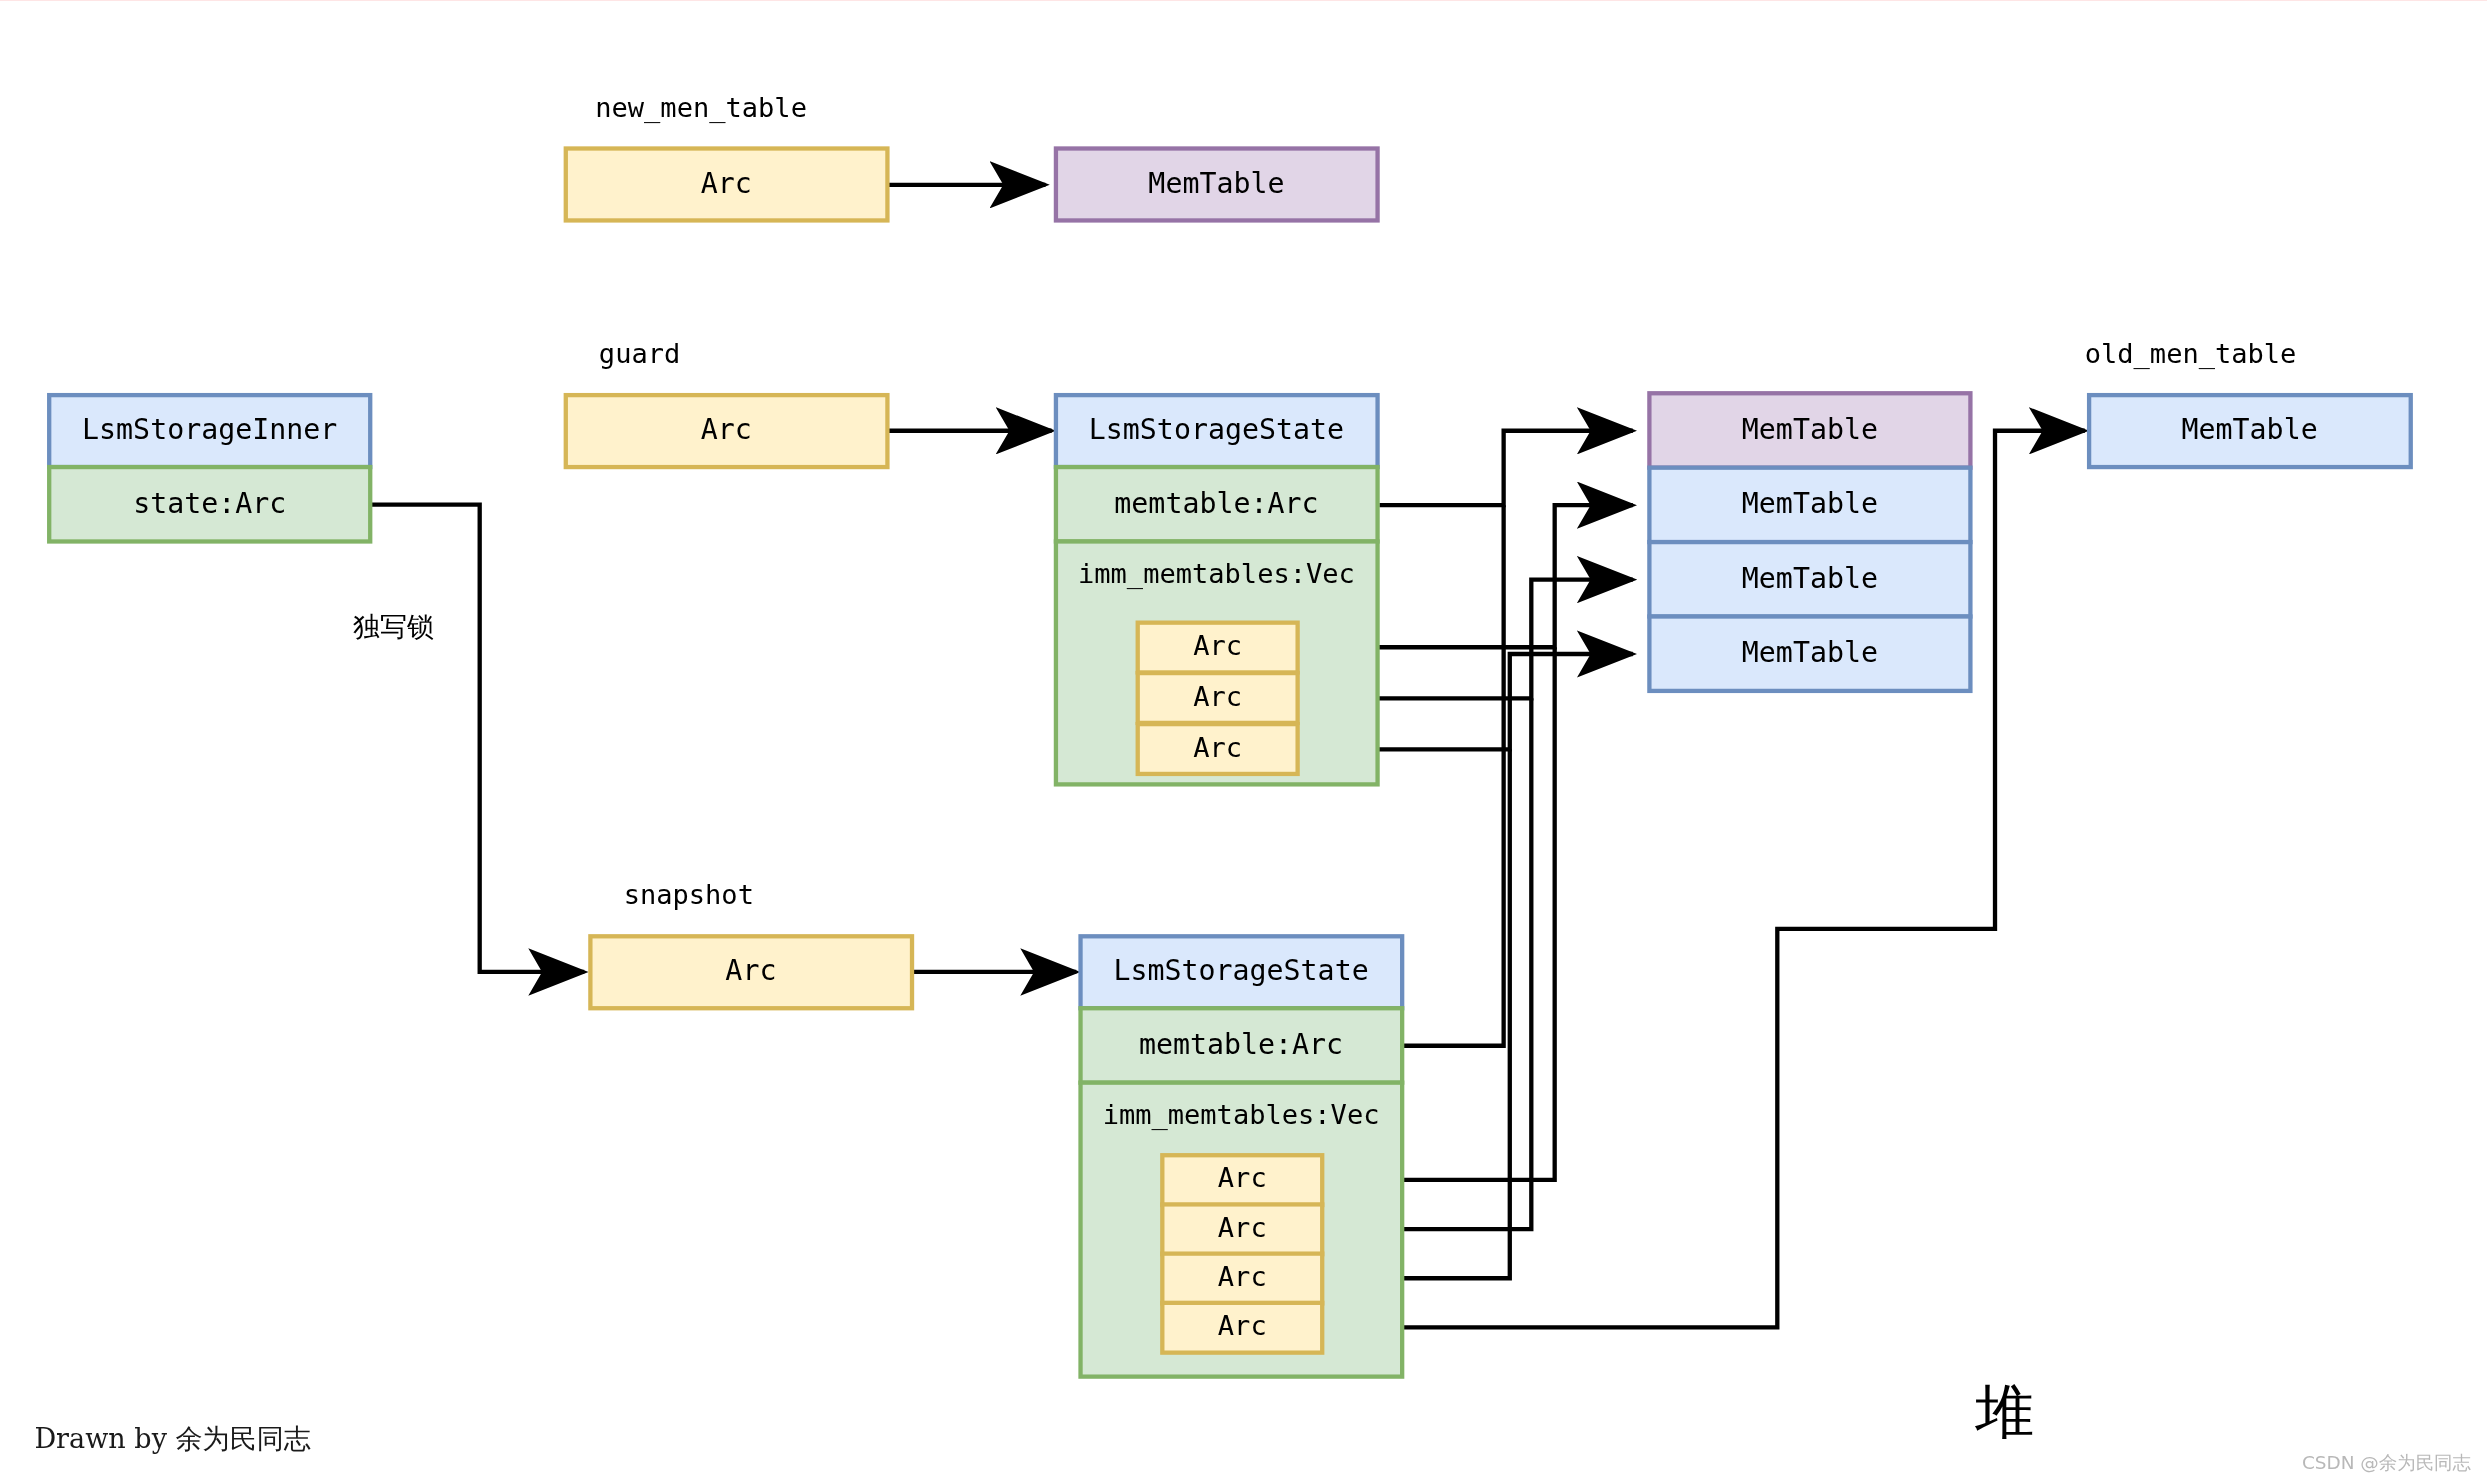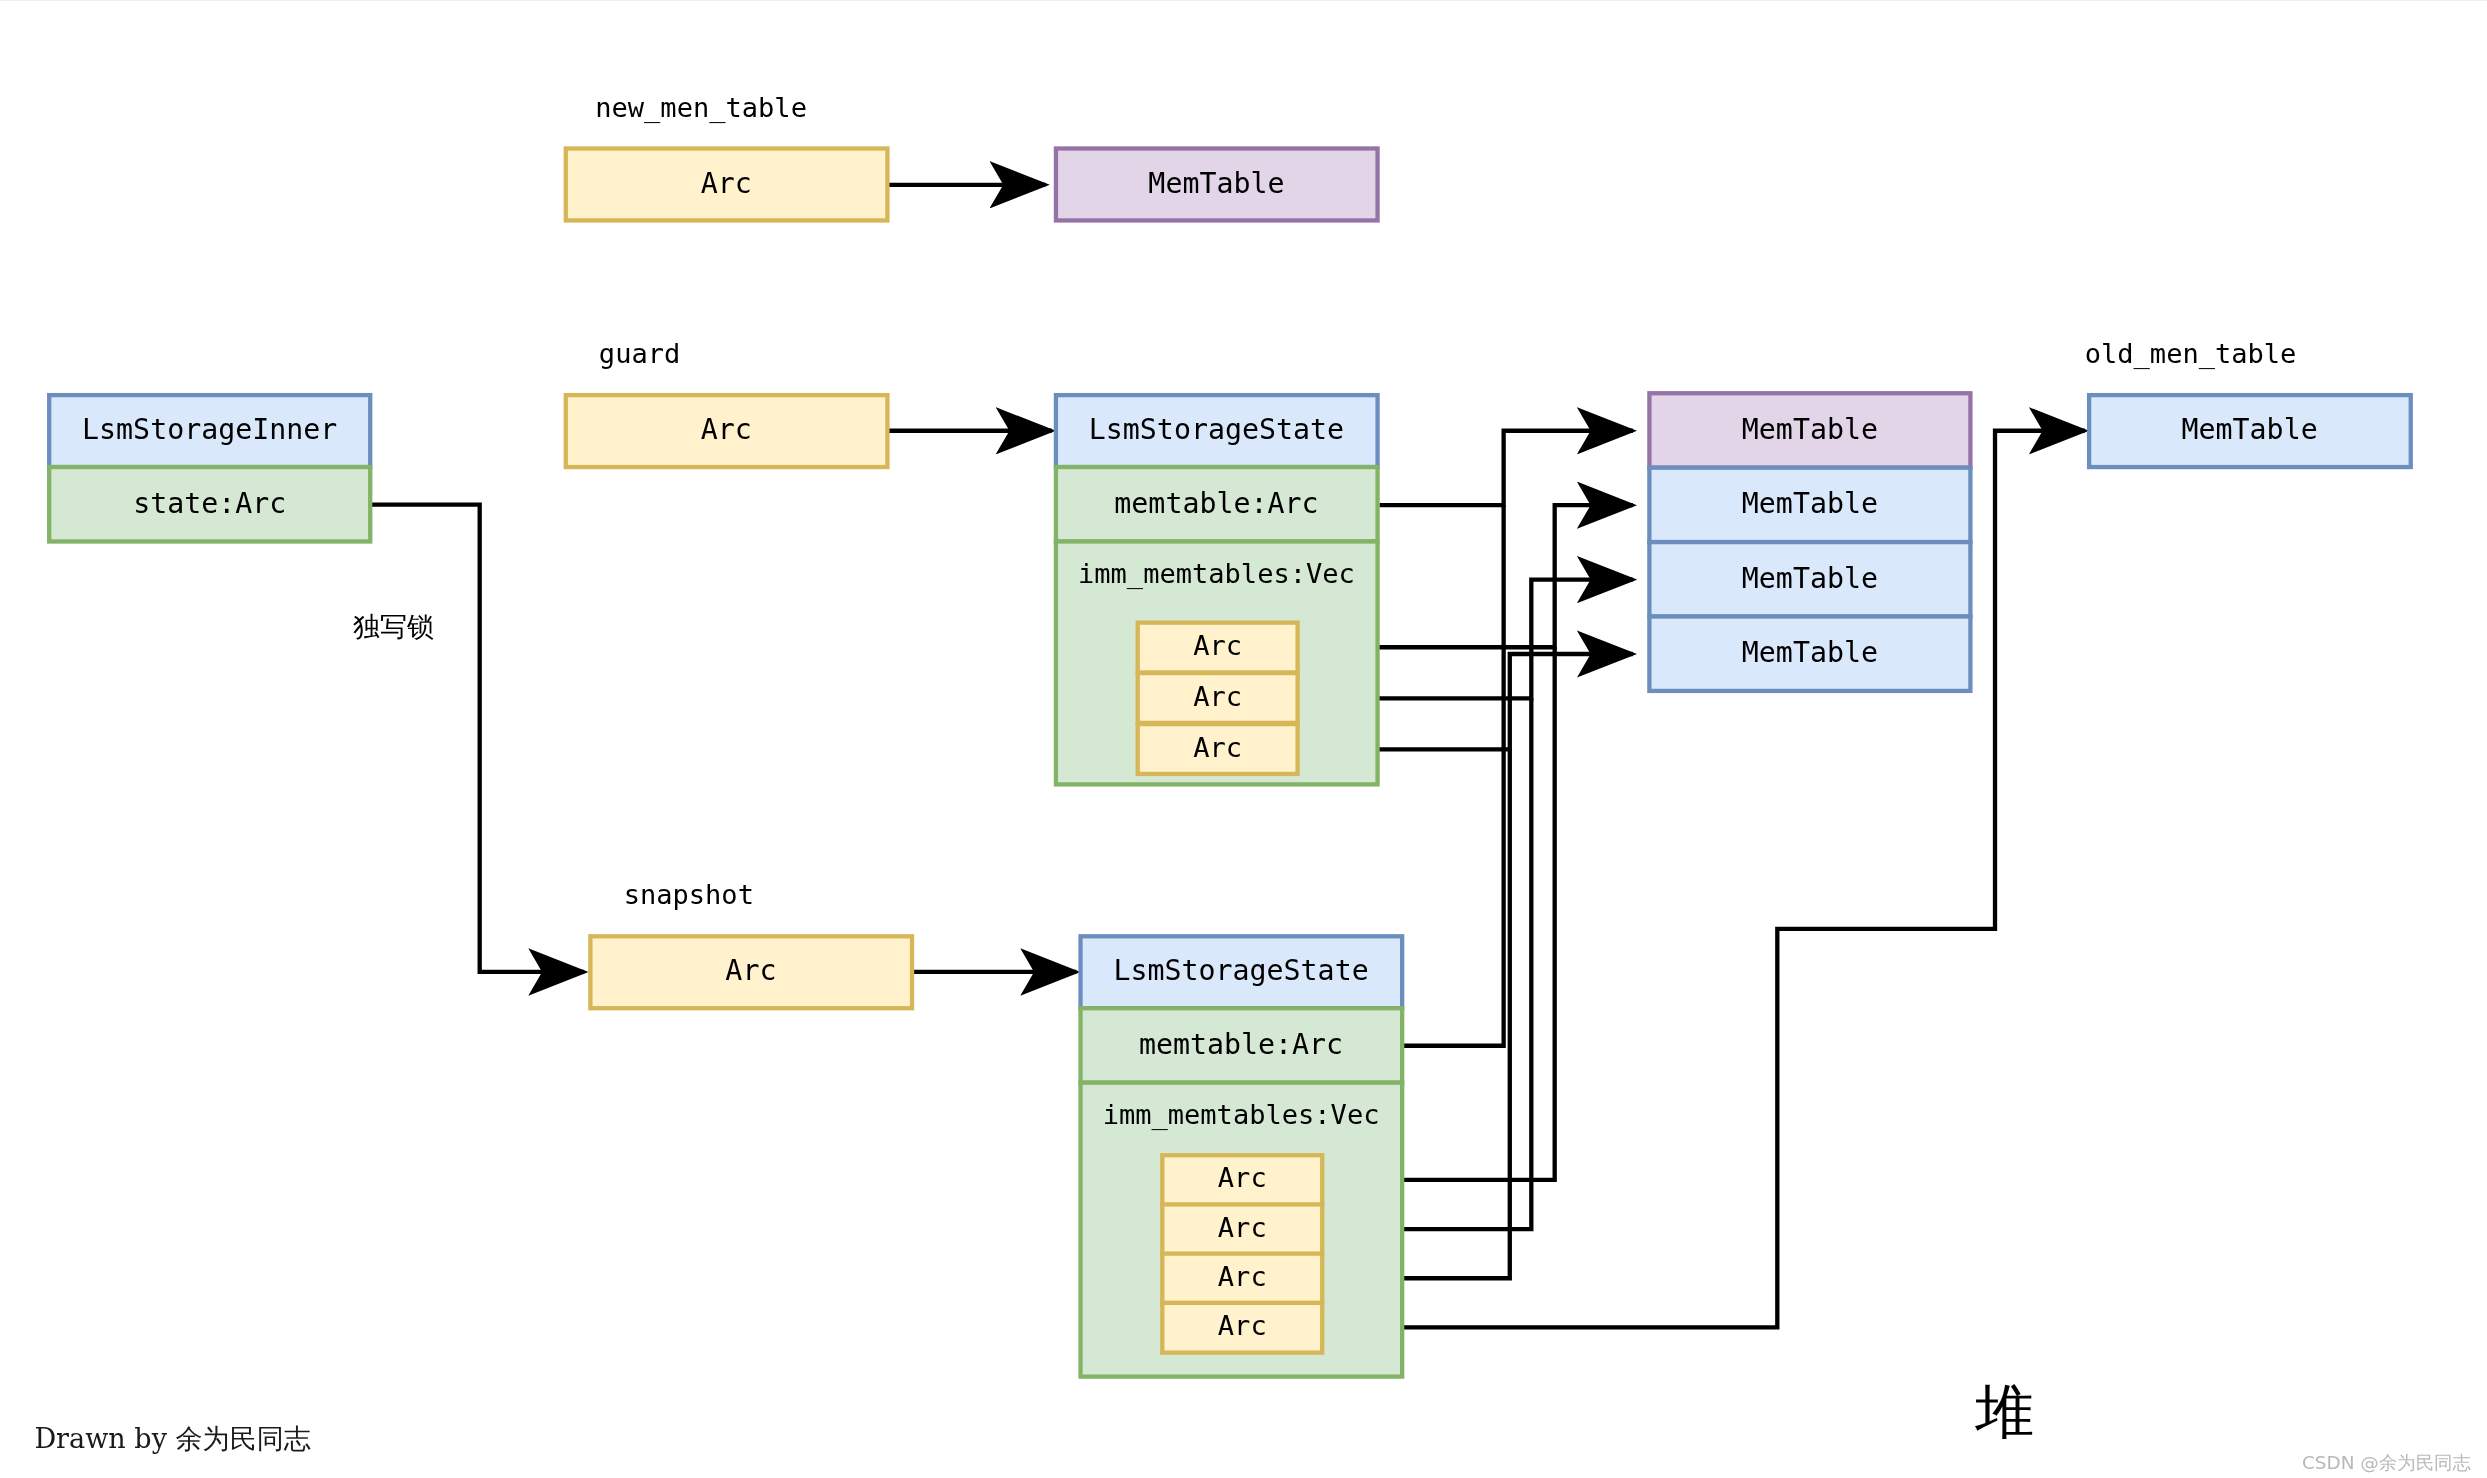--- a/index.html
+++ b/index.html
@@ -10,21 +10,21 @@
   body {
     width: 2487px;
     height: 1479px;
     font-family: "DejaVu Sans Mono", monospace;
     overflow: hidden;
   }
   #diagram-root {
     position: relative;
     width: 2487px;
     height: 1308px;
-    background: #f0abfc;
+    background: #fca5a5;
   }
   svg#diagram-svg {
     position: absolute;
     left: 0;
     top: 0;
     width: 2487px;
     height: 1479px;
   }
   .box-label {
     font-family: "DejaVu Sans Mono", monospace;

